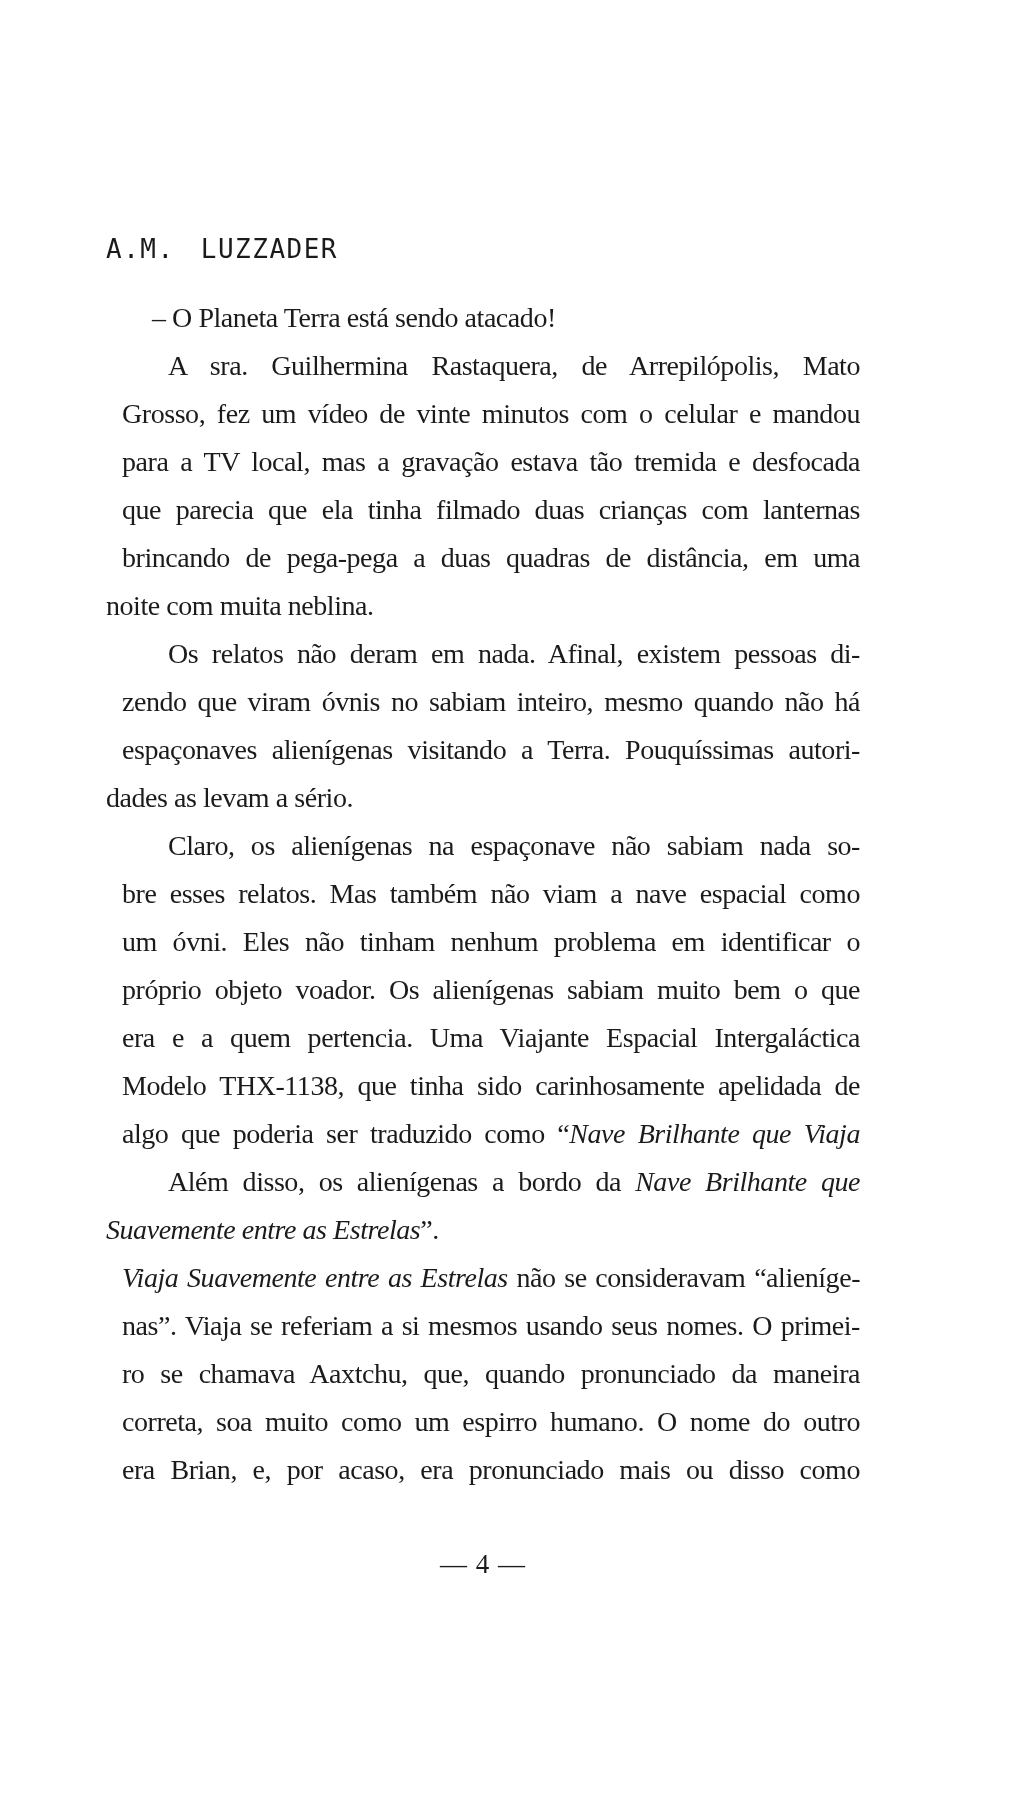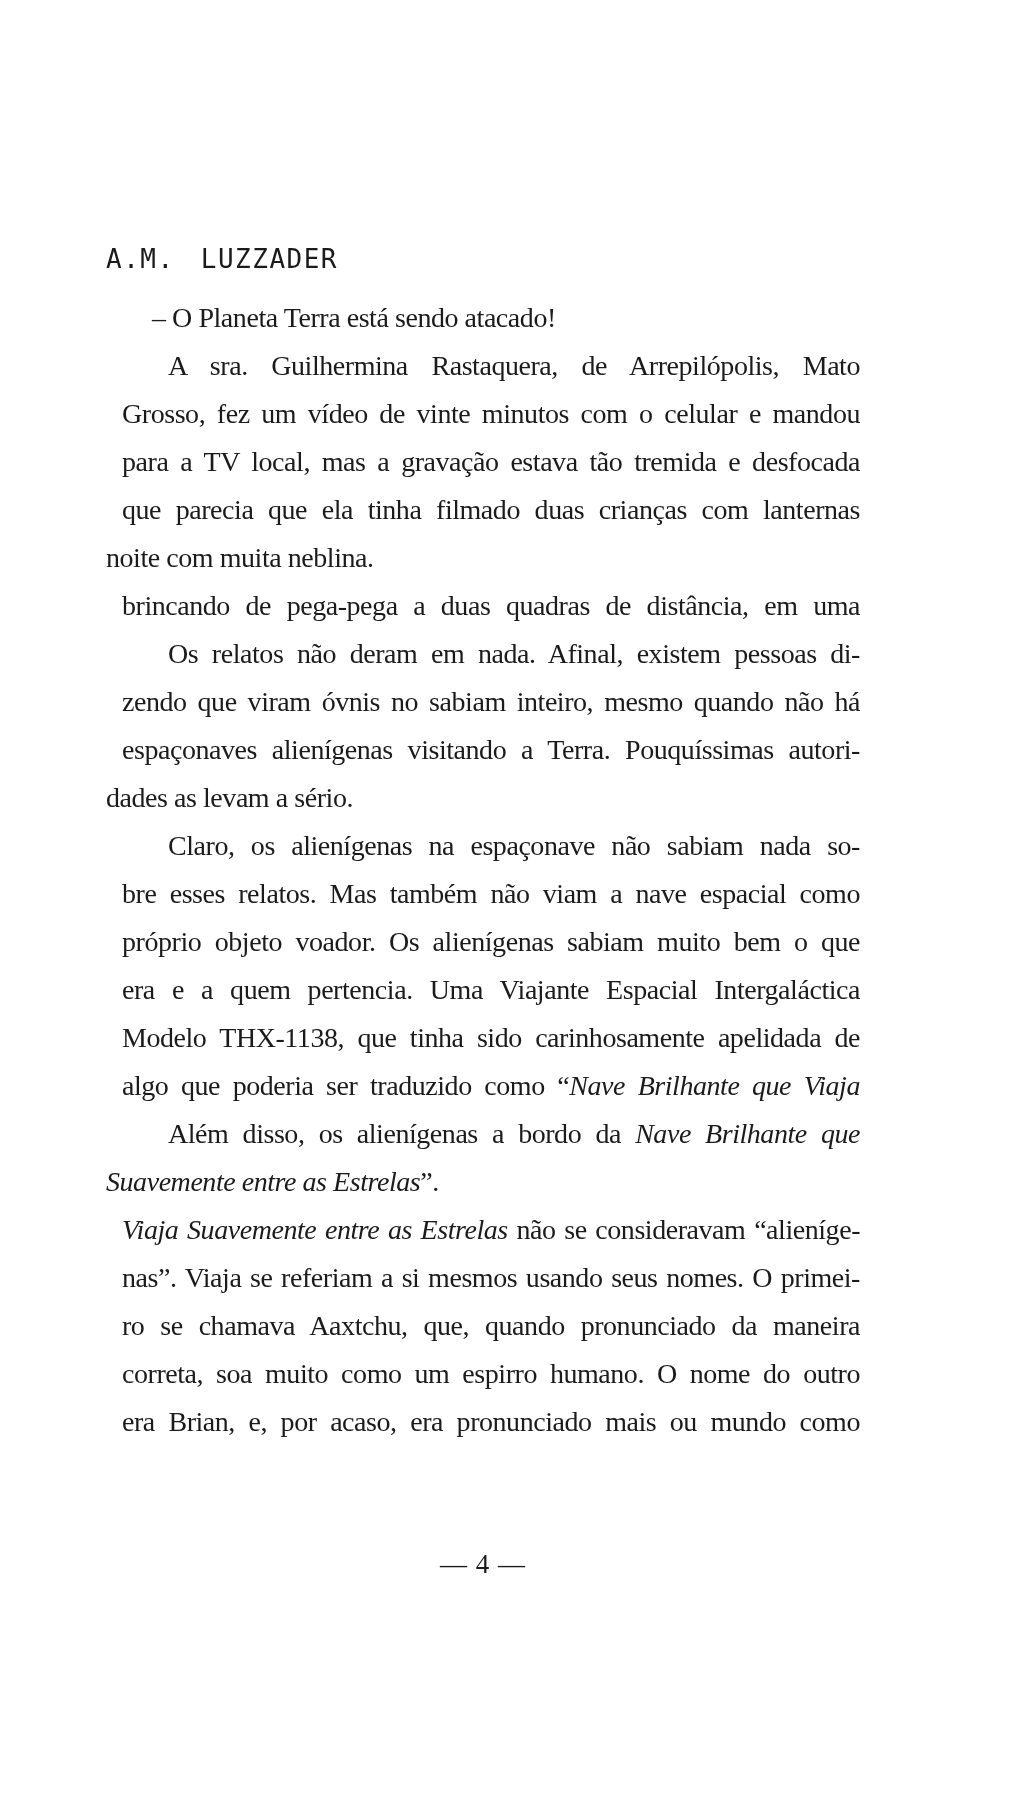--- a/index.html
+++ b/index.html
@@ -10,21 +10,21 @@
   .page {
     position: relative;
     width: 1024px;
     height: 1820px;
     background: #ffffff;
     overflow: hidden;
   }
   .author-header {
     position: absolute;
     left: 106px;
-    top: 244px;
+    top: 234px;
     font-family: "DejaVu Sans Mono", monospace;
     font-size: 26px;
     letter-spacing: 1.5px;
     word-spacing: 9px;
     color: #1b1b1b;
     white-space: nowrap;
   }
   .body-text {
     position: absolute;
     left: 106px;
@@ -71,35 +71,36 @@
 
 <div class="page" style="background: rgb(255, 255, 255); color: rgb(27, 27, 27);">
   <div class="author-header">A.M. LUZZADER</div>
 
   <div class="body-text">
       <div class="line first last-line"><span>– O Planeta Terra está sendo atacado!</span></div>
       <div class="line first just"><span>A sra. Guilhermina Rastaquera, de Arrepilópolis, Mato</span></div>
       <div class="line just"><span>Grosso, fez um vídeo de vinte minutos com o celular e mandou</span></div>
       <div class="line just"><span>para a TV local, mas a gravação estava tão tremida e desfocada</span></div>
       <div class="line just"><span>que parecia que ela tinha filmado duas crianças com lanternas</span></div>
+      <div class="line just"><span>brincando de pega-pega a duas quadras de distância, em uma</span></div>
       <div class="line last-line"><span>noite com muita neblina.</span></div>
-      <div class="line just"><span>brincando de pega-pega a duas quadras de distância, em uma</span></div>
       <div class="line first just"><span>Os relatos não deram em nada. Afinal, existem pessoas di-</span></div>
       <div class="line just"><span>zendo que viram óvnis no sabiam inteiro, mesmo quando não há</span></div>
       <div class="line just"><span>espaçonaves alienígenas visitando a Terra. Pouquíssimas autori-</span></div>
       <div class="line last-line"><span>dades as levam a sério.</span></div>
       <div class="line first just"><span>Claro, os alienígenas na espaçonave não sabiam nada so-</span></div>
       <div class="line just"><span>bre esses relatos. Mas também não viam a nave espacial como</span></div>
+      <div class="line just"><span>um óvni. Eles não tinham nenhum problema em identificar o</span></div>
       <div class="line just"><span>próprio objeto voador. Os alienígenas sabiam muito bem o que</span></div>
       <div class="line just"><span>era e a quem pertencia. Uma Viajante Espacial Intergaláctica</span></div>
       <div class="line just"><span>Modelo THX-1138, que tinha sido carinhosamente apelidada de</span></div>
       <div class="line just"><span>algo que poderia ser traduzido como “</span><em>Nave Brilhante que Viaja</em></div>
       <div class="line first just"><span>Além disso, os alienígenas a bordo da </span><em>Nave Brilhante que</em></div>
       <div class="line last-line"><em>Suavemente entre as Estrelas</em><span>”.</span></div>
       <div class="line just"><em>Viaja Suavemente entre as Estrelas</em><span> não se consideravam “alieníge-</span></div>
       <div class="line just"><span>nas”. Viaja se referiam a si mesmos usando seus nomes. O primei-</span></div>
       <div class="line just"><span>ro se chamava Aaxtchu, que, quando pronunciado da maneira</span></div>
       <div class="line just"><span>correta, soa muito como um espirro humano. O nome do outro</span></div>
-      <div class="line just"><span>era Brian, e, por acaso, era pronunciado mais ou mundo como</span></div>
+      <div class="line just"><span>era Brian, e, por acaso, era pronunciado mais ou disso como</span></div>
     </div>
 
   <div class="page-number">— 4 —</div>
 </div>
 
 </body></html>

